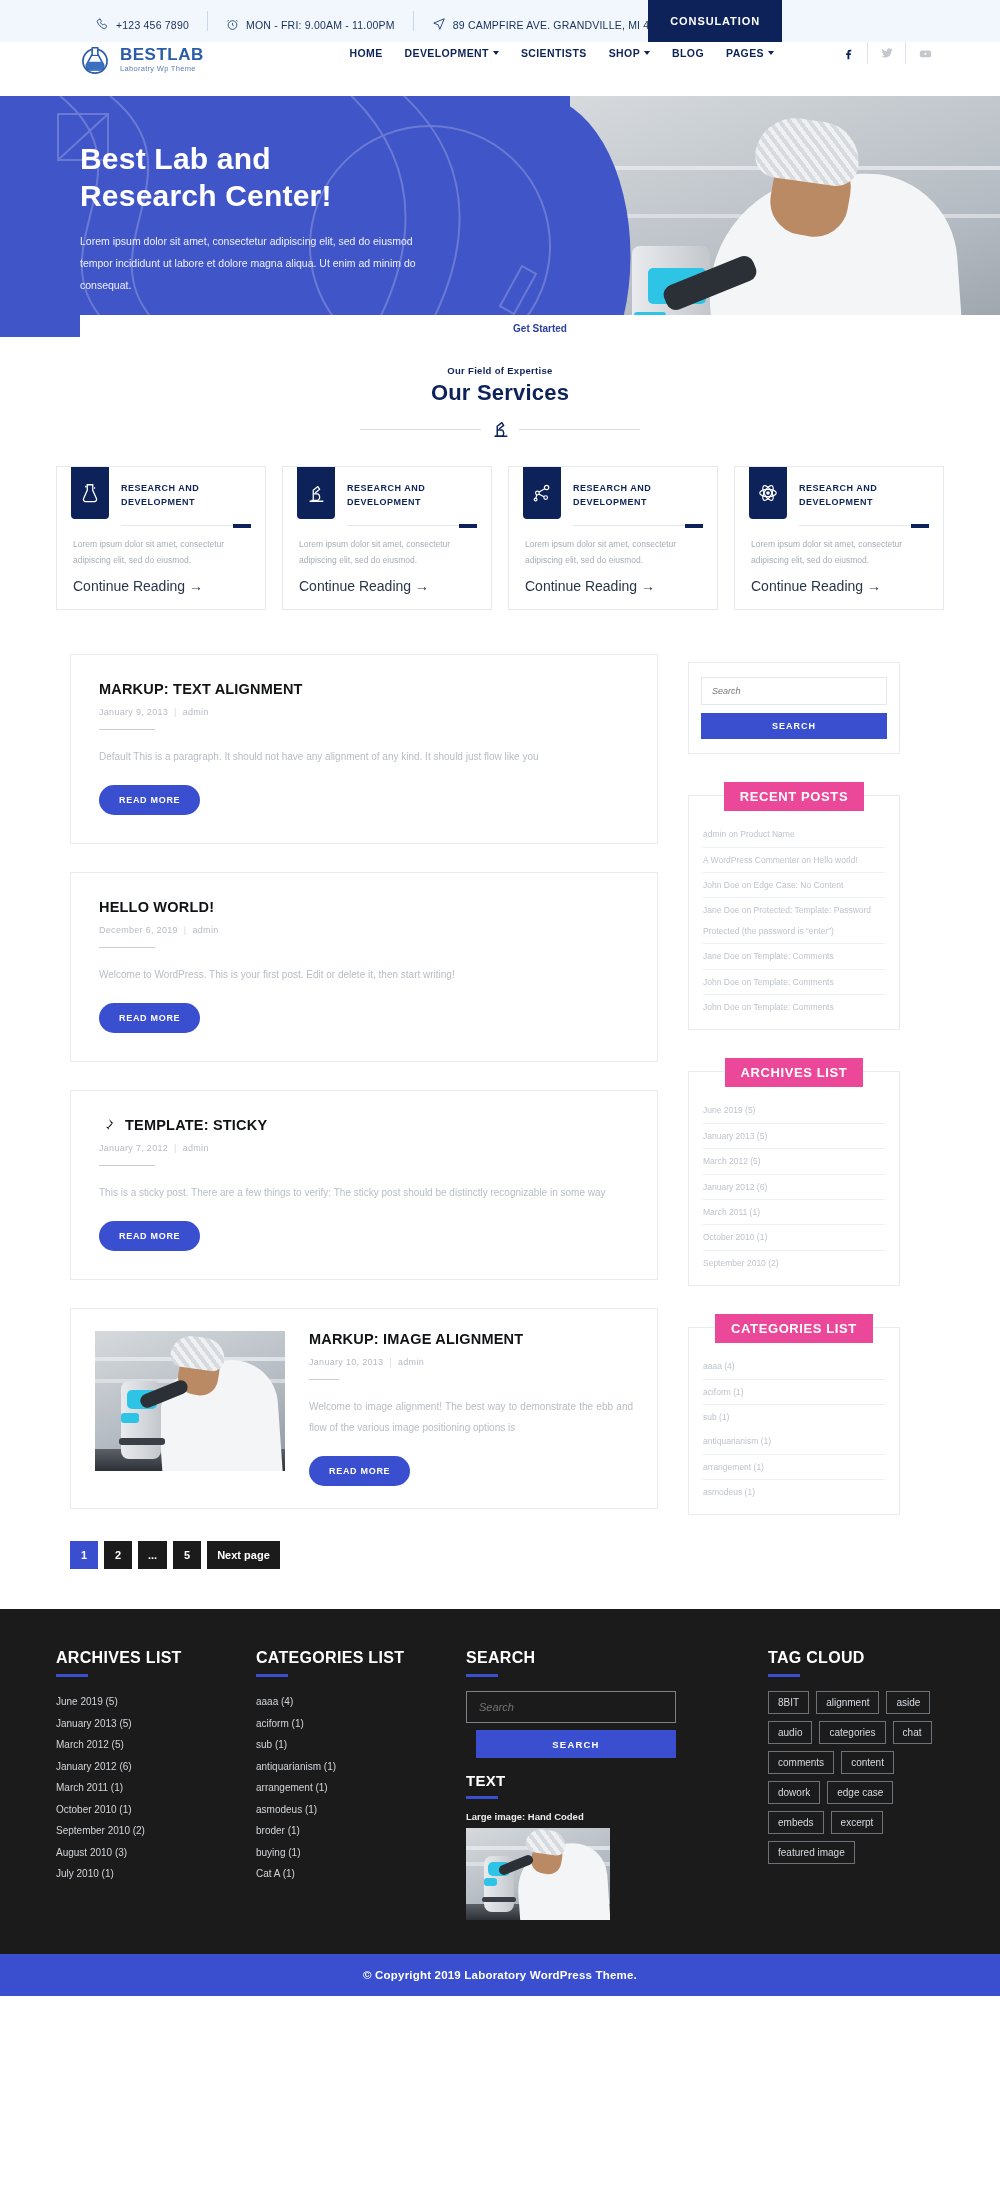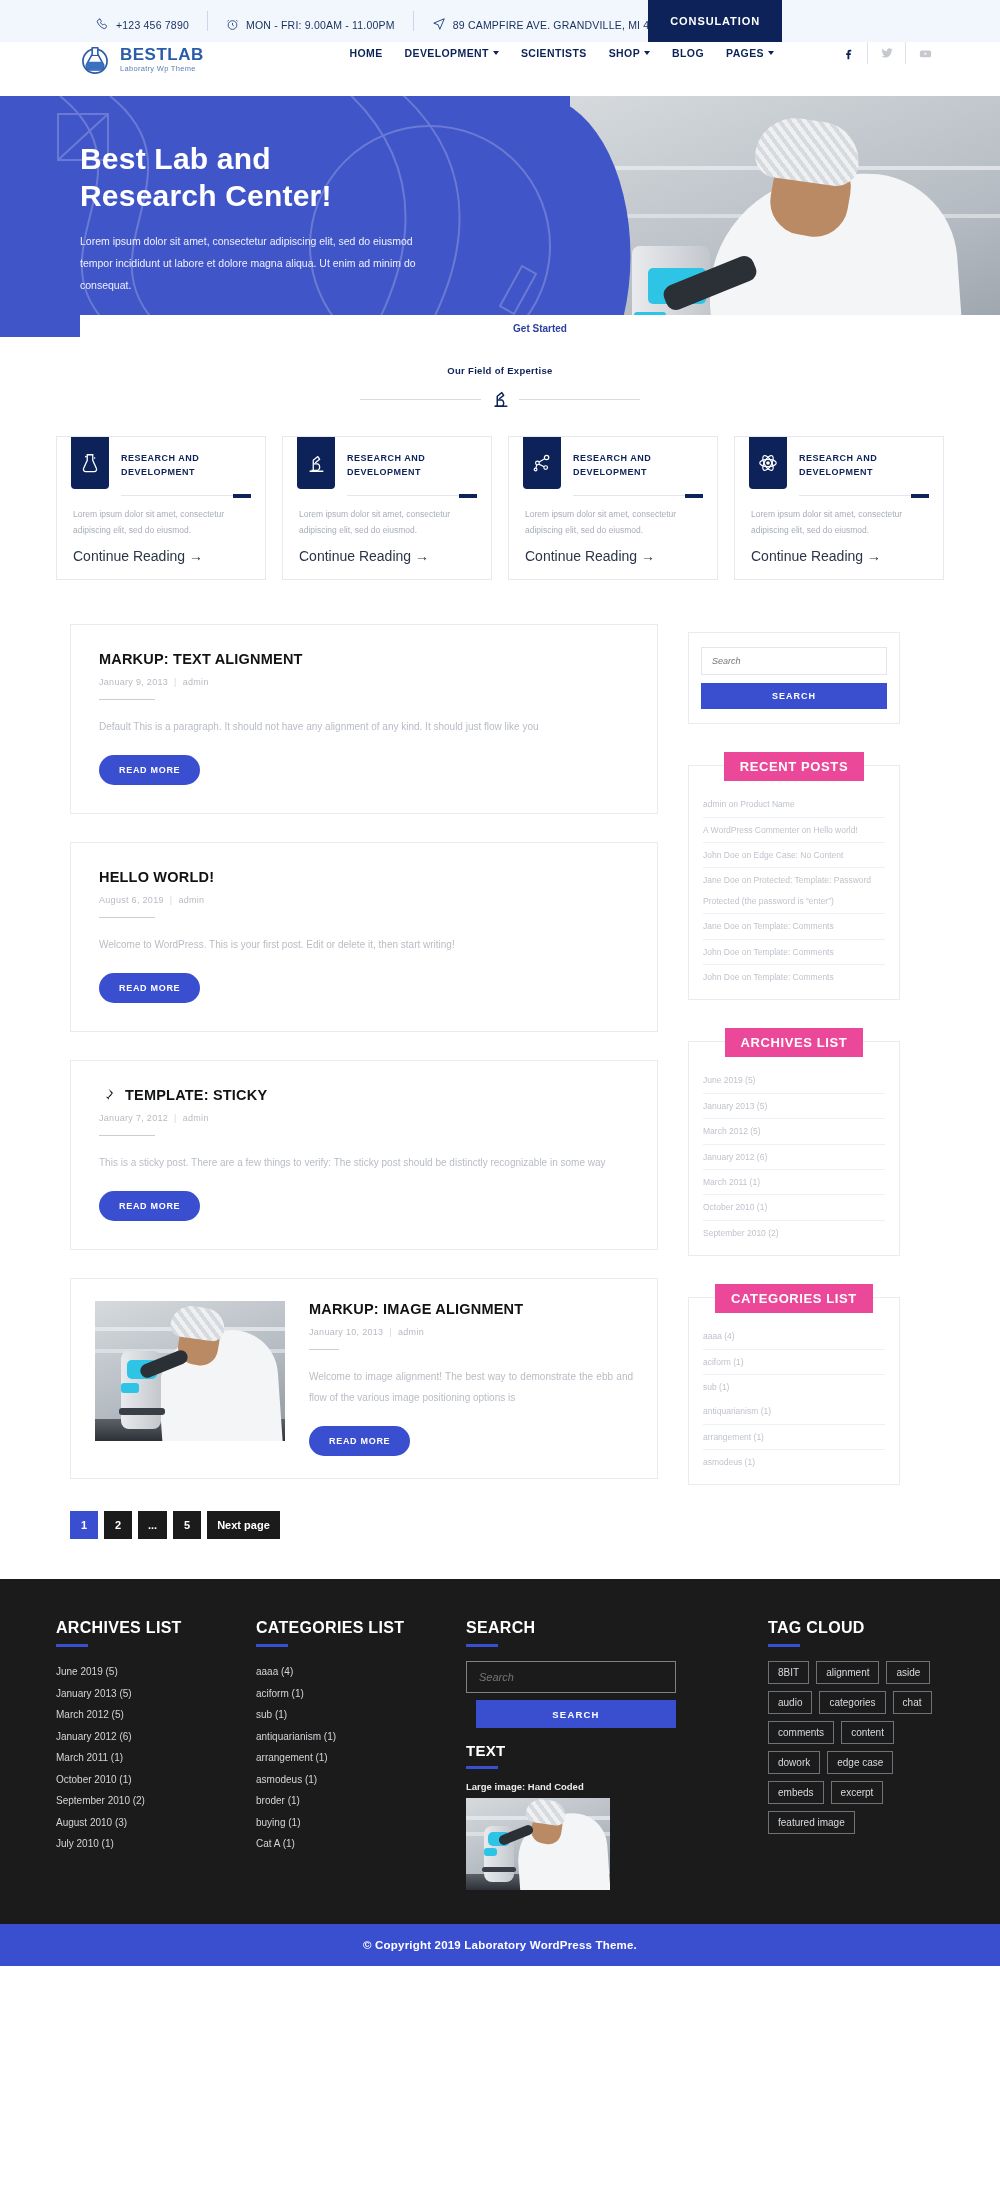--- a/index.html
+++ b/index.html
@@ -494,20 +494,21 @@
       <div class="dots">
         <span class="dot active"></span>
         <span class="dot"></span>
         <span class="dot"></span>
       </div>
     </div>
   </section>
 
   <section class="services">
     <div class="sec-kicker">Our Field of Expertise</div>
+    <div class="sec-title">Our Services</div>
     <div class="sec-rule">
       <span class="ln"></span>
       <svg width="22" height="22" viewBox="0 0 24 24">
         <path d="M6 20h14M9 20V9l5-4 2 3-5 4" fill="none" stroke="#0c2259" stroke-width="1.6" stroke-linejoin="round"></path>
         <path d="M9 13h5a4 4 0 0 1 0 7H7" fill="none" stroke="#0c2259" stroke-width="1.6"></path>
       </svg>
       <span class="ln"></span>
     </div>
 
     <div class="cards">
@@ -590,21 +591,21 @@
           <span>January 9, 2013</span><span class="sep">|</span><span>admin</span>
         </div>
         <div class="post-rule"></div>
         <p class="post-ex">Default This is a paragraph. It should not have any alignment of any kind. It should just flow like you</p>
         <button class="readmore">READ MORE</button>
       </article>
 
       <article class="post">
         <h2 class="post-title">HELLO WORLD!</h2>
         <div class="post-meta">
-          <span>August 6, 2019</span><span class="sep">|</span><span>admin</span>
+          <span>December 6, 2019</span><span class="sep">|</span><span>admin</span>
         </div>
         <div class="post-rule"></div>
         <p class="post-ex">Welcome to WordPress. This is your first post. Edit or delete it, then start writing!</p>
         <button class="readmore">READ MORE</button>
       </article>
 
       <article class="post">
         <h2 class="post-title">
           <span class="pin">
             <svg width="16" height="16" viewBox="0 0 24 24">

